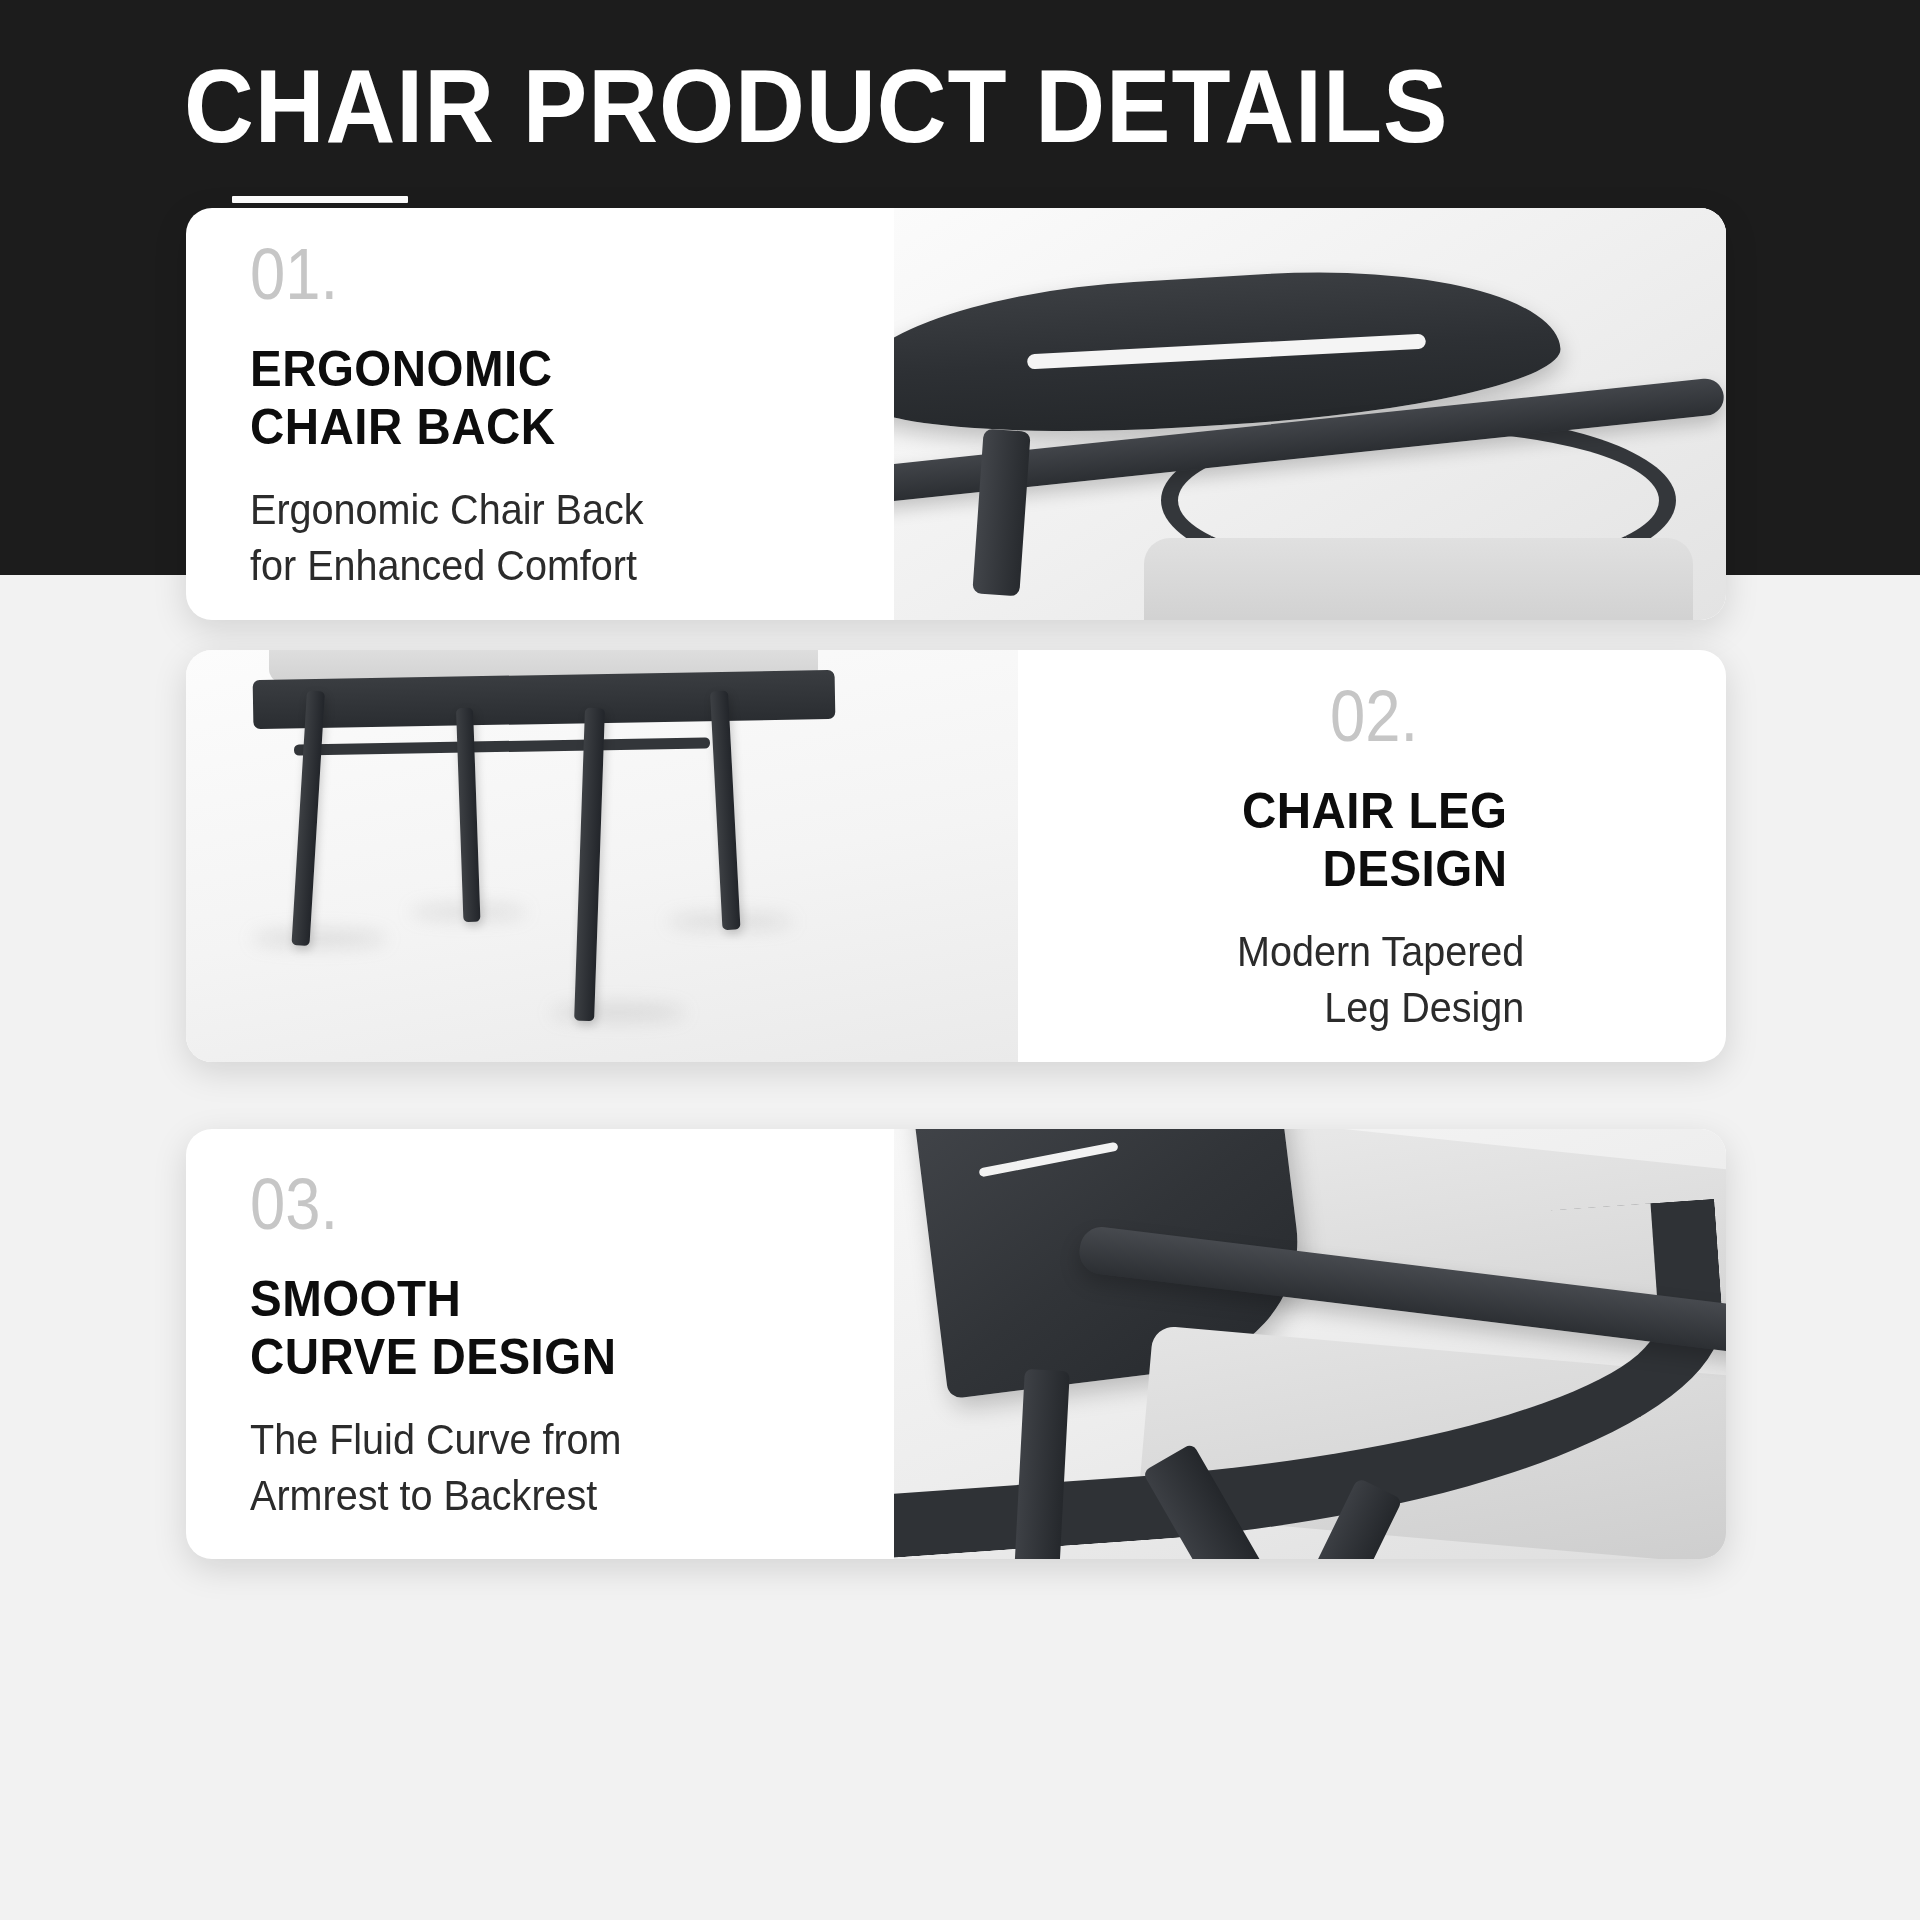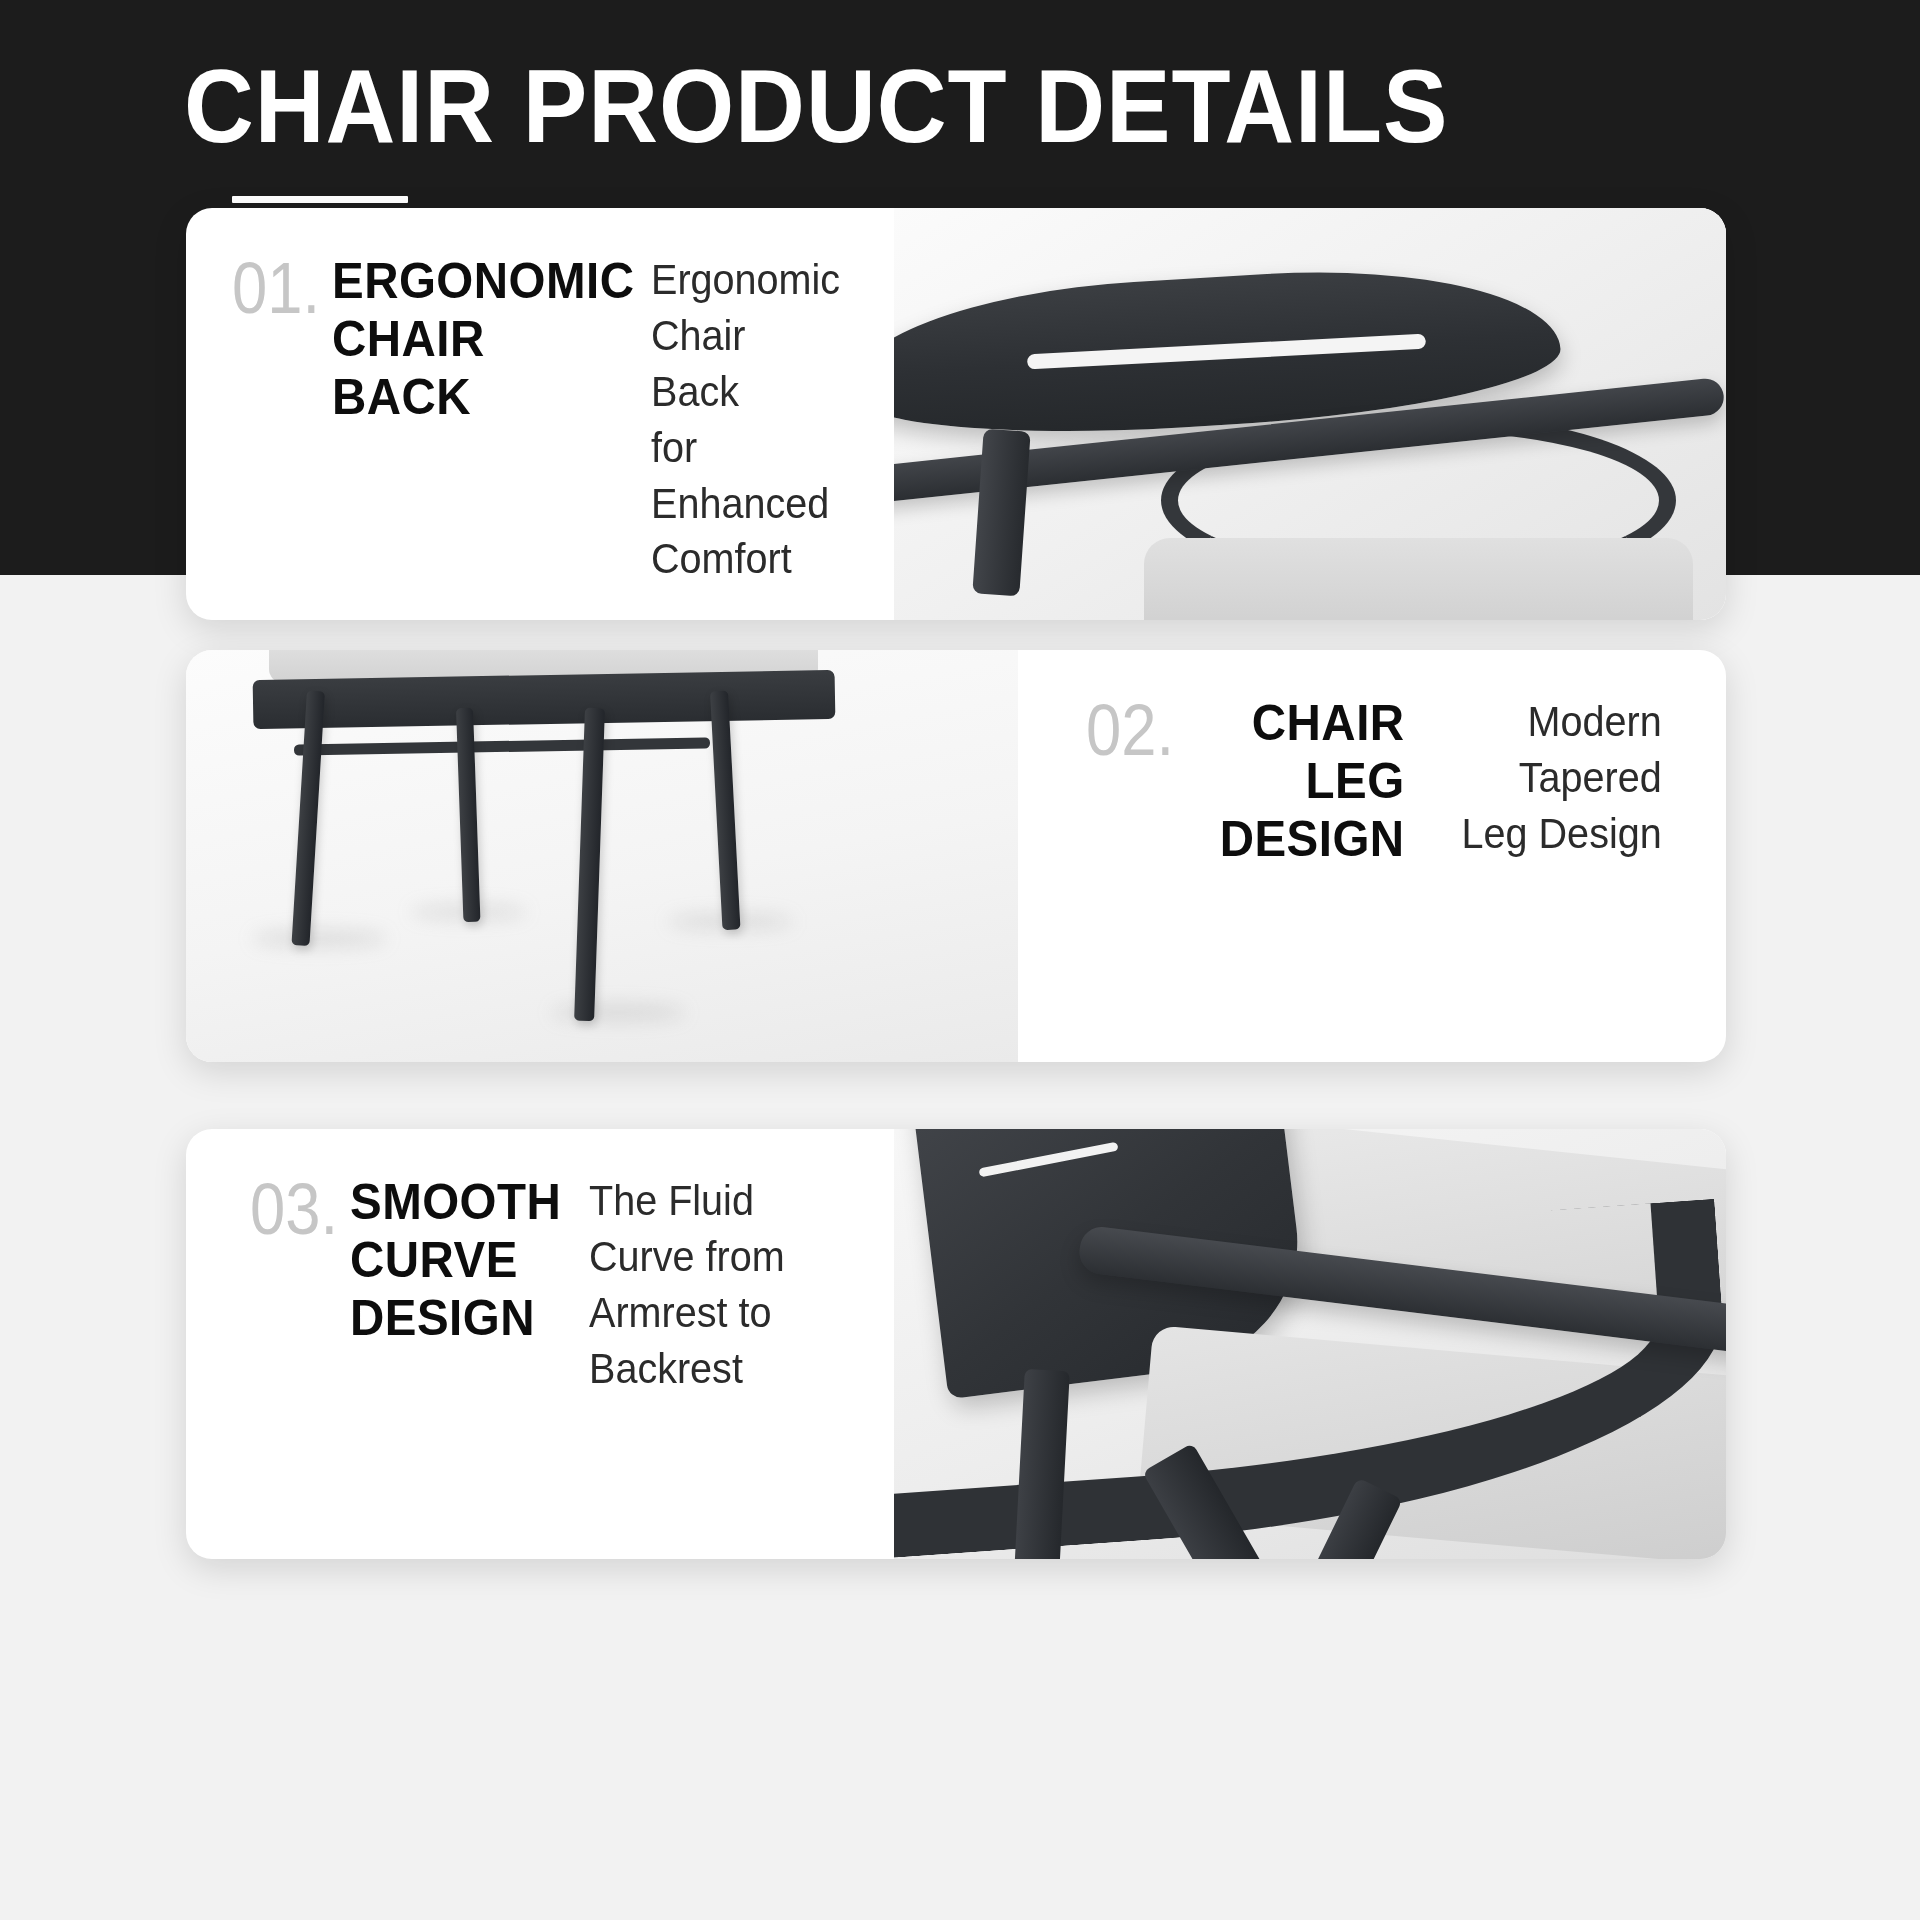--- a/index.html
+++ b/index.html
@@ -38,24 +38,24 @@
     overflow:hidden;
     display:flex;
   }
   #card-1 { left:186px; top:208px;  width:1540px; height:412px; }
   #card-2 { left:186px; top:650px;  width:1540px; height:412px; }
   #card-3 { left:186px; top:1096px; width:1540px; height:430px;margin-top:33px; }
 
   .text-pane {
     width:46%;
     padding:44px 56px 40px 64px;
-    display:flex; flex-direction:row; justify-content:center;
+    display:flex; flex-direction:column; justify-content:center;
     position:relative;
   }
-  .text-pane.right-align { align-items:flex-start; text-align:right; padding:44px 64px 40px 56px; }
+  .text-pane.right-align { align-items:center; text-align:right; padding:44px 64px 40px 56px; }
 
   .num {
     font-size:72px; font-weight:300; color:#c6c6c6;
     font-family:"Liberation Sans Narrow","Liberation Sans", sans-serif;
     transform:scaleX(0.88); line-height:1;
     margin-bottom:30px;
   }
   .text-pane:not(.right-align) .num { transform-origin:left center; }
   .text-pane.right-align .num { transform-origin:right center; }
 

